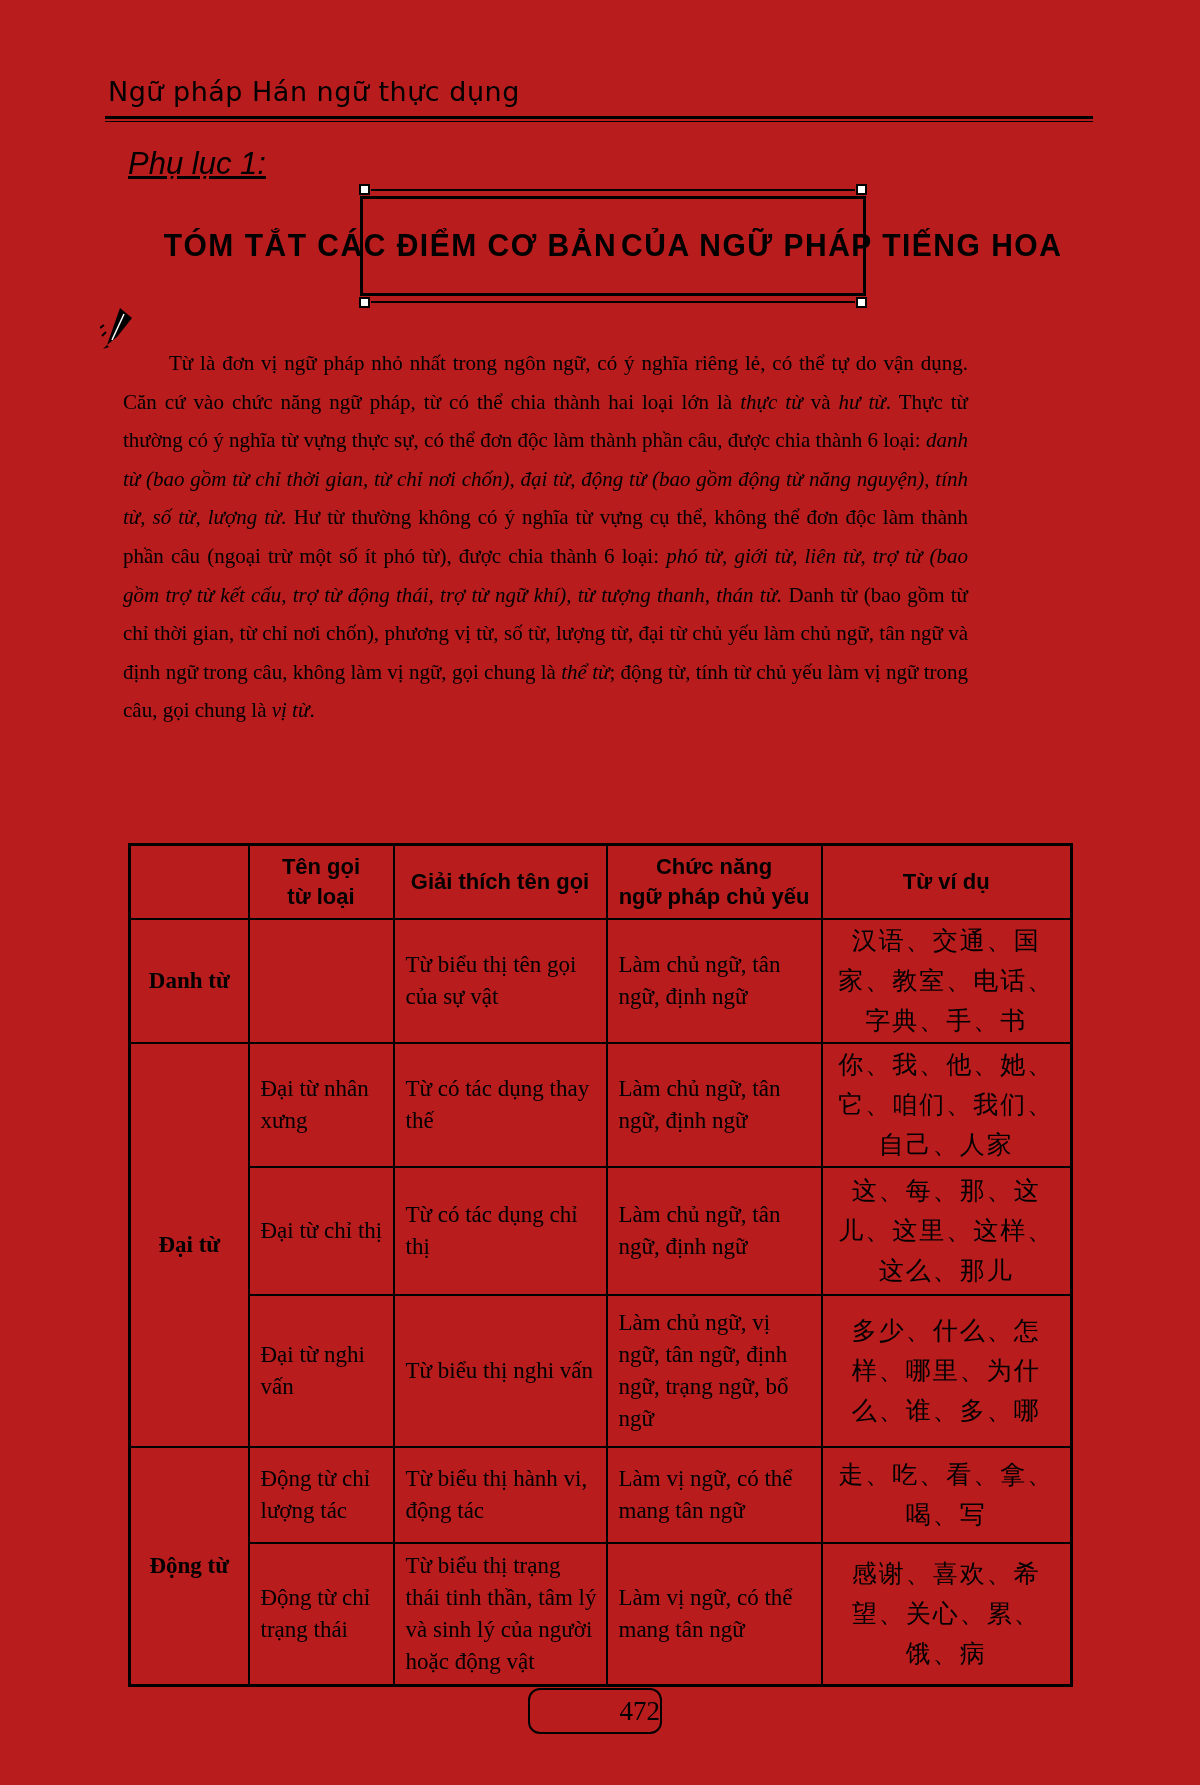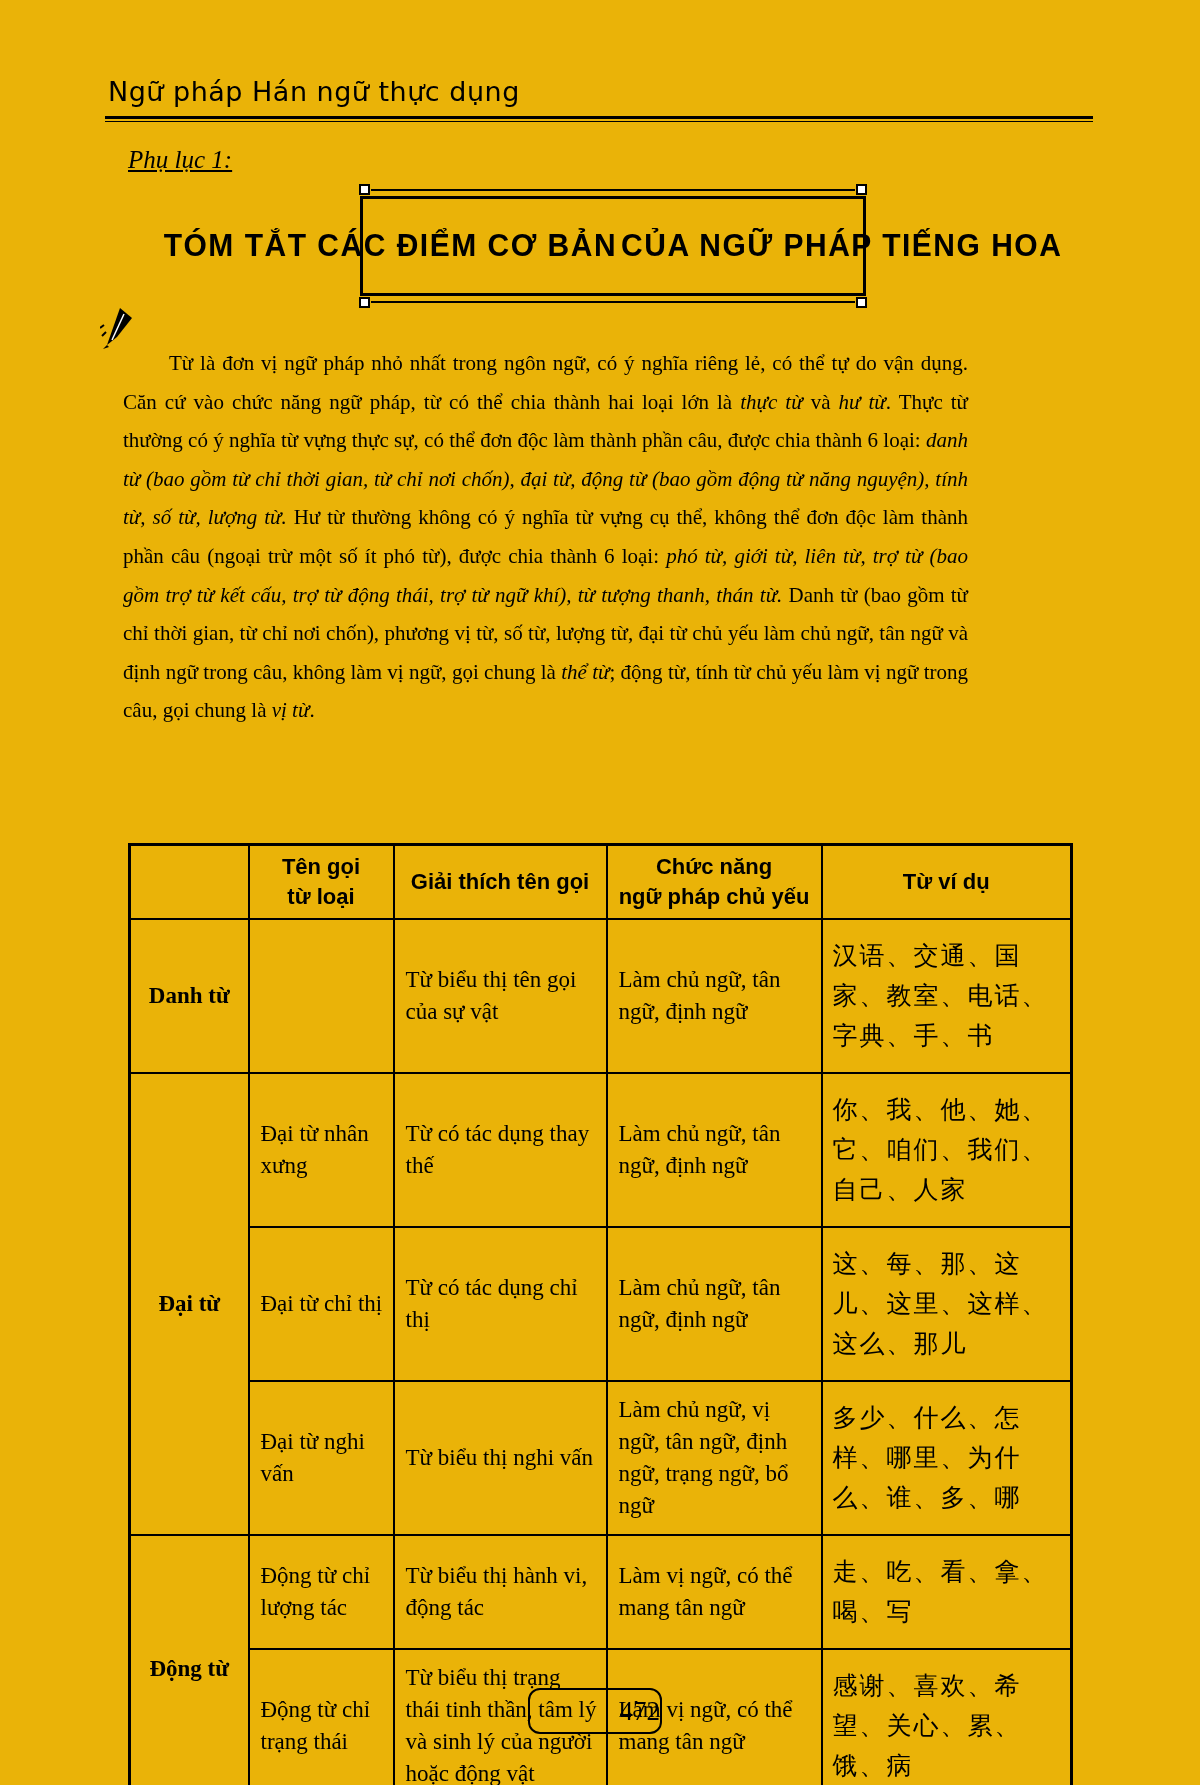--- a/index.html
+++ b/index.html
@@ -1,28 +1,28 @@
 <!DOCTYPE html>
 <html><head>
 <meta charset="utf-8">
 <style>
   * { margin:0; padding:0; box-sizing:border-box; }
   html,body { width:1200px; height:1785px; background:#ffffff; color:#000; overflow:hidden;
               font-family:"Liberation Serif","DejaVu Serif",serif; }
-  .page { position:relative; width:1200px; height:1785px; background:#eab308; }
+  .page { position:relative; width:1200px; height:1785px; background:#b91c1c; }
 
   
   .book-header { position:absolute; left:108px; top:76px; font-family:"DejaVu Sans",sans-serif;
                  font-size:27px; letter-spacing:0.5px; }
   .header-rule { position:absolute; left:105px; top:116px; width:988px; height:6px;
                  border-top:3px solid #000; border-bottom:1px solid #000; }
 
   
-  .appendix { position:absolute; left:128px; top:146px; font-family:Liberation Serif, serif;
-              font-style:italic; font-size:25px; text-decoration:underline; }
+  .appendix { position:absolute; left:128px; top:146px; font-family:Liberation Sans, sans-serif;
+              font-style:italic; font-size:31px; text-decoration:underline; }
 
   
   .title-box { position:absolute; left:360px; top:196px; width:506px; height:100px;
                border:3px solid #000; display:flex; flex-direction:row; justify-content:center;
                align-items:center; gap:4px; }
   .title-box .tline { font-family:"Liberation Sans","DejaVu Sans",sans-serif; font-weight:bold;
                font-size:30px; letter-spacing:1.5px; transform:scaleY(1.05); white-space:nowrap; }
   .title-box .frame-line { position:absolute; left:8px; right:8px; height:0; border-top:2px solid #000; }
   .title-box .frame-line.top { top:-10px; }
   .title-box .frame-line.bottom { bottom:-10px; }
@@ -53,21 +53,21 @@
                 table-layout:fixed; }
   .word-table th, .word-table td { border:2px solid #000; vertical-align:middle; }
   .word-table { border:3px solid #000; }
   .word-table thead tr { height:74px; }
   .word-table th { font-family:"Liberation Sans","DejaVu Sans",sans-serif; font-weight:bold;
                    font-size:22px; text-align:center; white-space:pre-line; line-height:30px; }
   .group-cell { font-family:Liberation Serif, serif; font-weight:bold;
                 font-size:23px; text-align:center; }
   .subtype-cell, .explain-cell, .function-cell { font-size:23px; line-height:32px;
                 padding:6px 5px 6px 11px; text-align:left; }
-  .examples-cell { font-size:25px; line-height:40px; padding:16px 10px; text-align:left;
+  .examples-cell { font-size:25px; line-height:40px; padding:1px 10px; text-align:center;
                    letter-spacing:2px; }
   .word-table tbody tr:nth-child(1) { height:120px; }
   .word-table tbody tr:nth-child(2) { height:120px; }
   .word-table tbody tr:nth-child(3) { height:128px; }
   .word-table tbody tr:nth-child(4) { height:152px; }
   .word-table tbody tr:nth-child(5) { height:96px; }
   .word-table tbody tr:nth-child(6) { height:132px; }
 
   
   .page-badge { position:absolute; left:528px; top:1688px; width:134px; height:46px;

